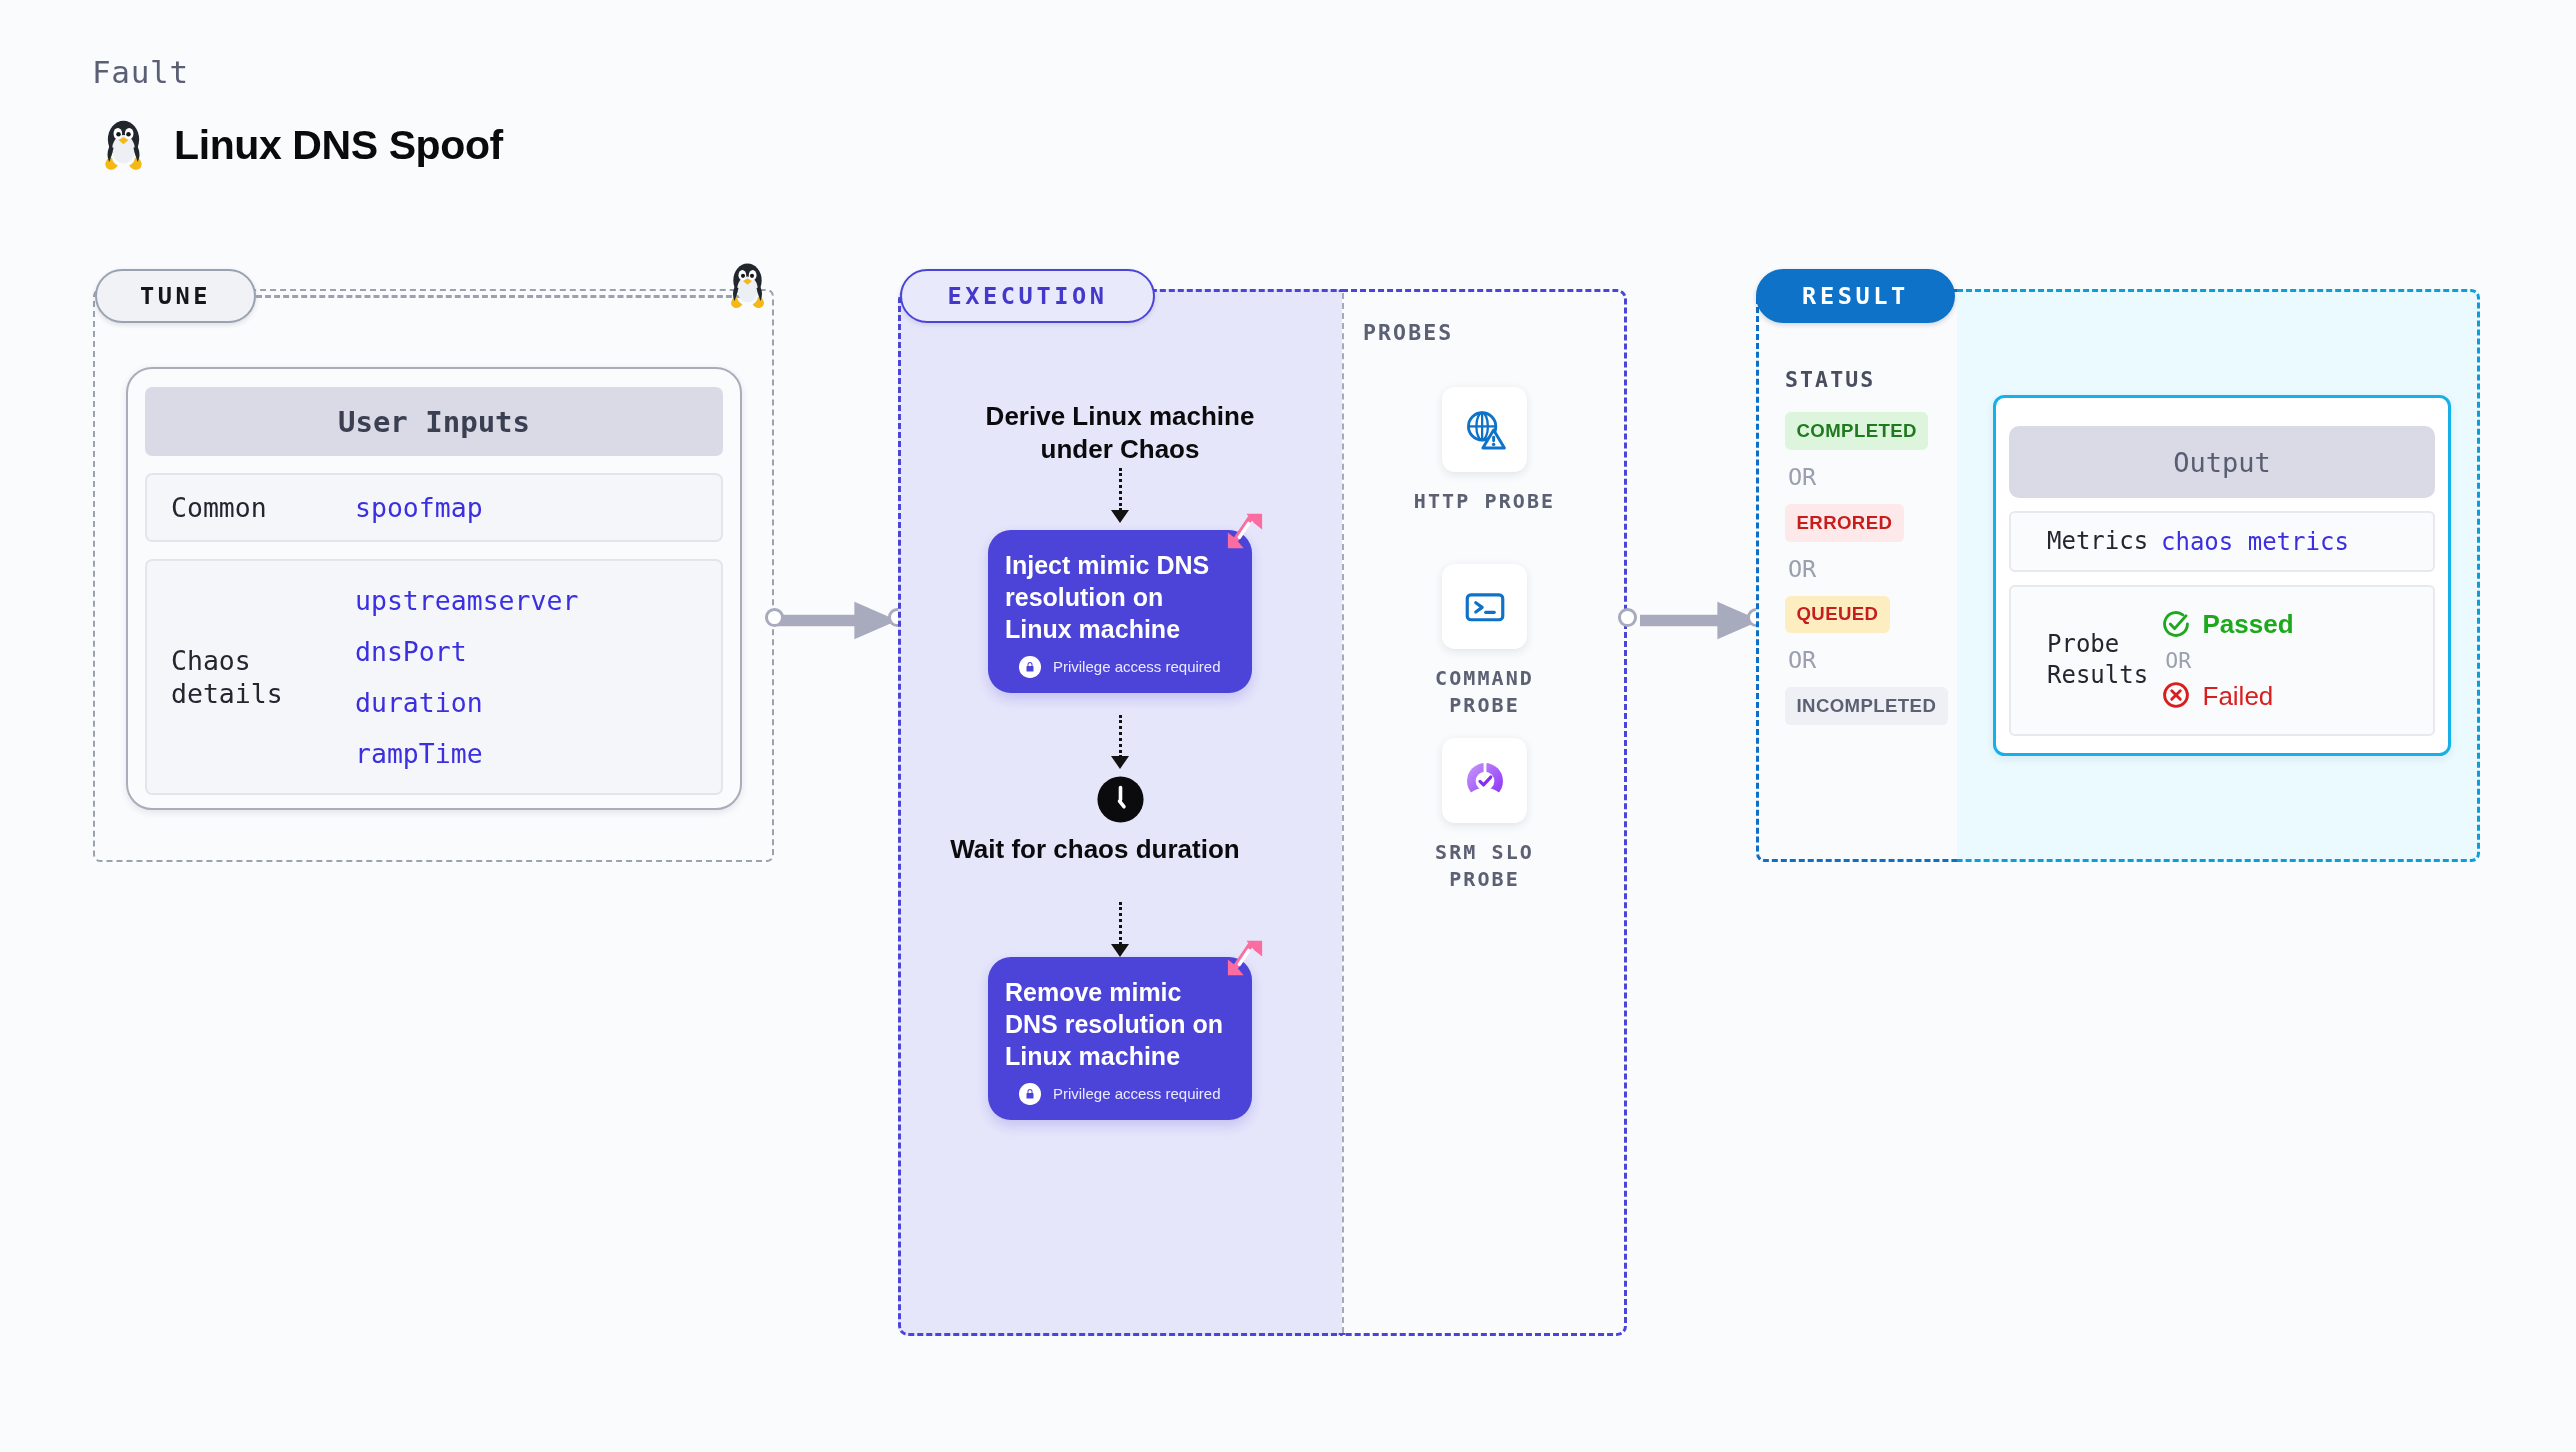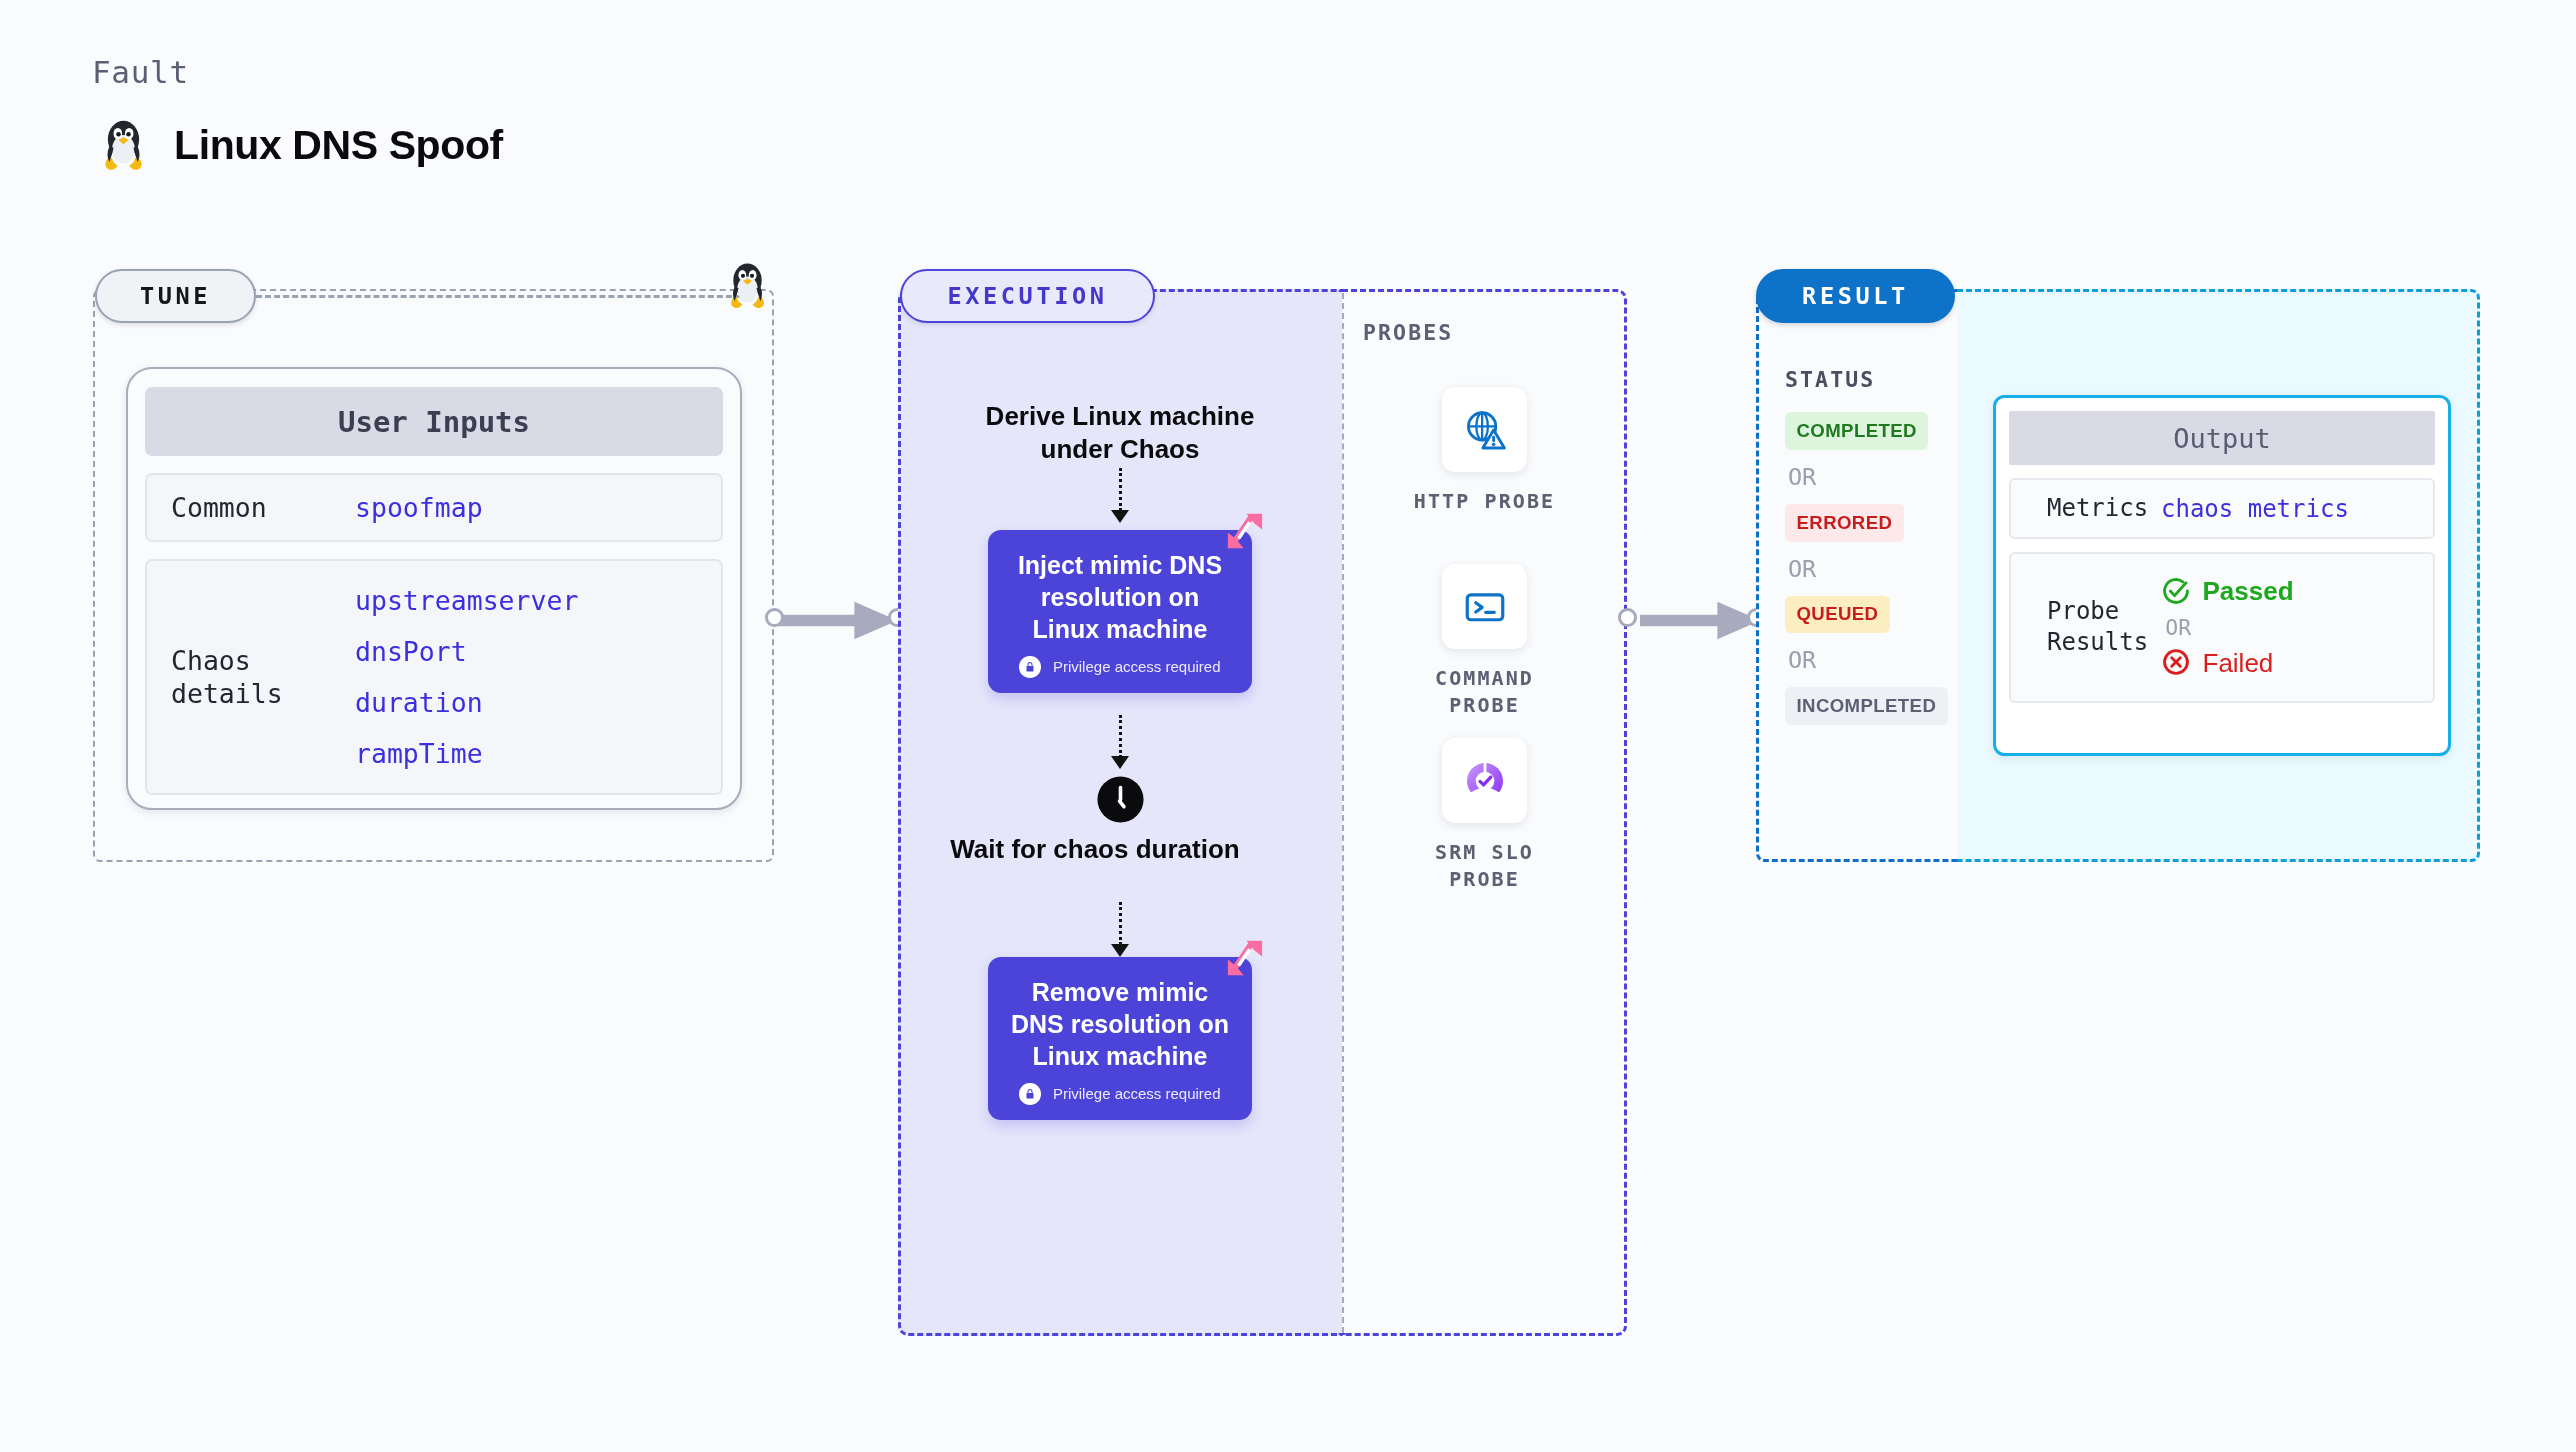--- a/index.html
+++ b/index.html
@@ -132,22 +132,22 @@
     position: absolute; left: 221px; width: 0;
     border-left: 3.6px dotted #121212;
   }
   .arrow-head {
     position: absolute; width: 0; height: 0;
     border-left: 9.3px solid transparent; border-right: 9.3px solid transparent;
     border-top: 13.6px solid #121212;
   }
   .act-box {
     position: absolute; width: 264px;
-    background: #4c44d8; border-radius: 13px; color: #fff;
-    padding: 18.6px 17px 15.8px 17px; text-align: center;
+    background: #4c44d8; border-radius: 23px; color: #fff;
+    padding: 18.6px 17px 15.8px 17px; 
     box-shadow: 0 5.7px 13px rgba(76,68,216,.22);
   }
   .act-title { font-size: 25px; font-weight: 700; line-height: 1.28; }
   .act-sub {
     margin-top: 11.5px; display: flex; align-items: center; justify-content: center; gap: 12px;
     font-size: 15px; color: #eceafd;
   }
   .lock-badge {
     width: 21.5px; height: 21.5px; border-radius: 50%; background: #fff;
     display: flex; align-items: center; justify-content: center; flex: 0 0 auto;
@@ -197,21 +197,21 @@
     color: #9aa0ae; margin: 13px 0 13px 2.9px;
   }
 
   
   .out-card {
     position: absolute; left: 1993px; top: 395px; width: 458px; height: 361px;
     background: #ffffff; border: 3.6px solid #16b0e8; border-radius: 11.5px;
     box-shadow: 0 2.9px 8.6px rgba(30,35,60,.08);
   }
   .out-head {
-    margin: 13px 13px 0 13px; height: 54px; background: #d9dae5; border-radius: 2px;
+    margin: 28px 13px 0 13px; height: 72px; background: #d9dae5; border-radius: 10px;
     display: flex; align-items: center; justify-content: center;
     font-family: "DejaVu Sans Mono", monospace; font-size: 27px; color: #575d72;
   }
   .out-row {
     margin: 13px 13px 0 13px; background: #fafbfd; border: 2.1px solid #e7e9ef;
     border-radius: 5.7px; display: flex; align-items: center; padding: 13px 0;
   }
   .out-label {
     width: 150px; padding-left: 36px;
     font-family: "DejaVu Sans Mono", monospace; font-size: 24px; color: #23262f;

